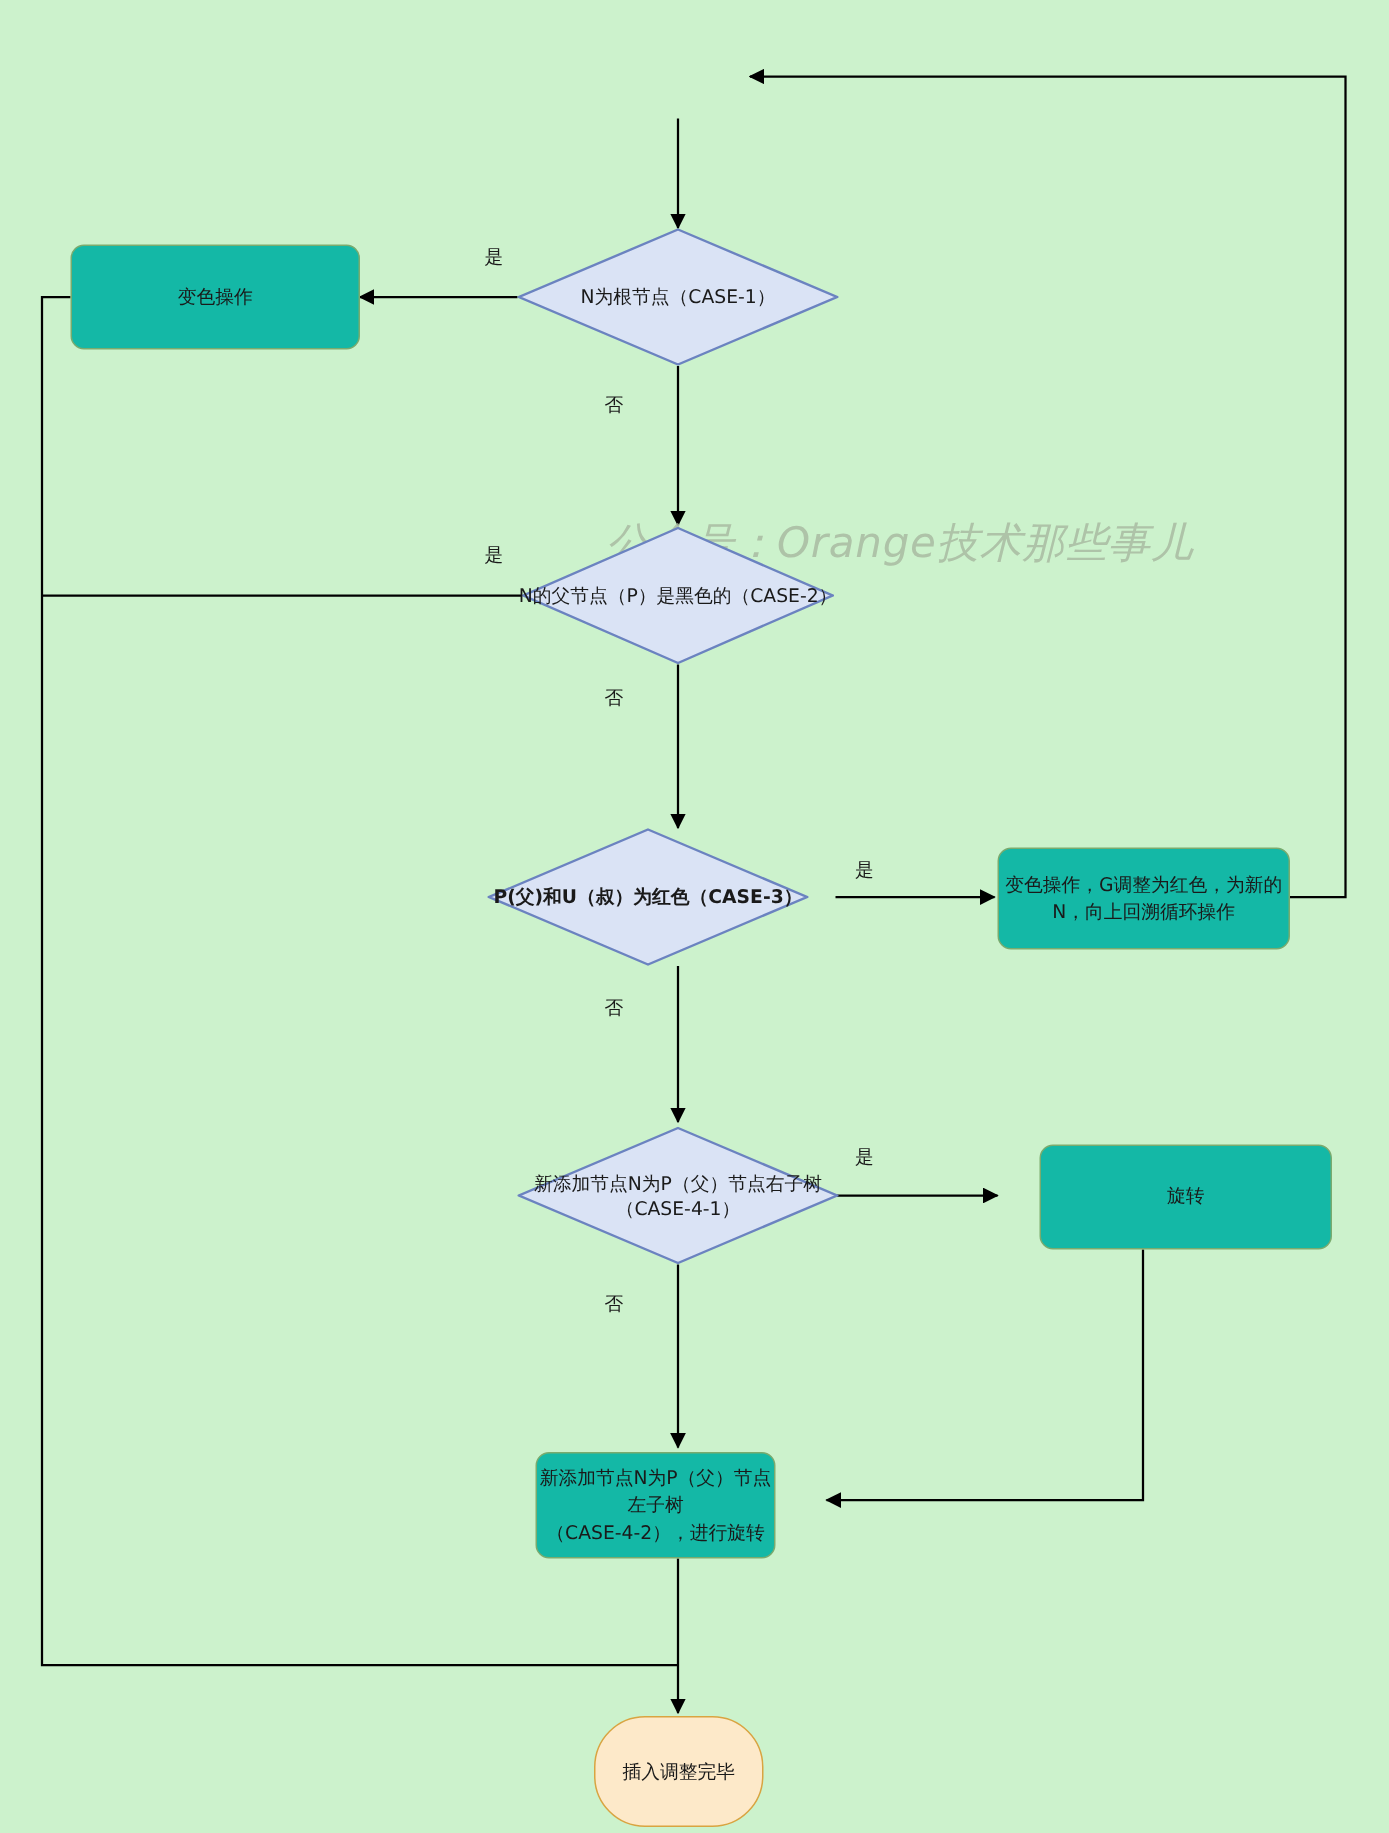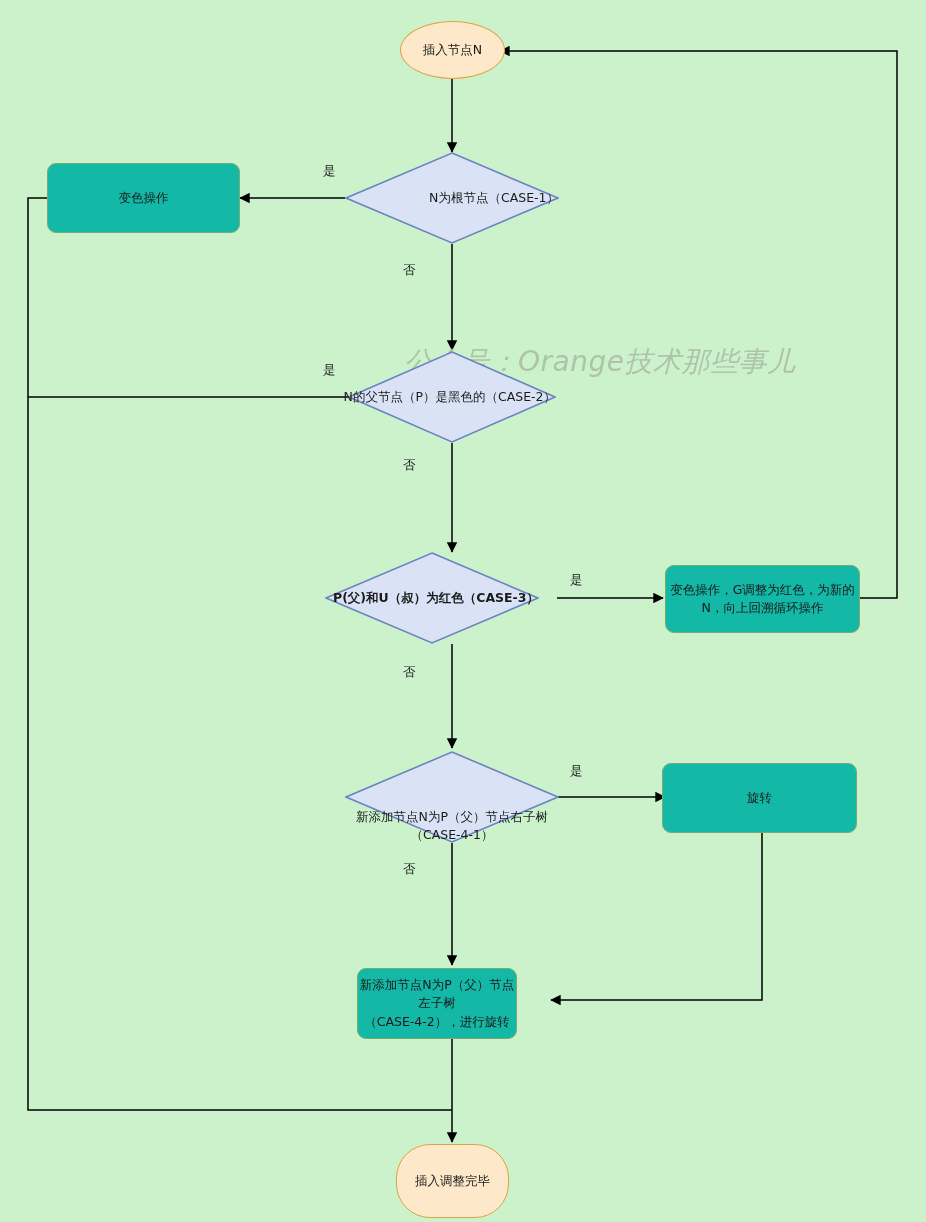--- a/index.html
+++ b/index.html
@@ -46,21 +46,20 @@
   
   .process {
     background: #14b8a6;
     border: 1.6px solid #7aab6e;
     border-radius: 9px;
   }
   
   .decision {
     background: transparent;
     border: none;
-    justify-content: flex-end;
   }
   .decision .dlabel {
     position: relative;
     z-index: 2;
     white-space: nowrap;
     color: #1a1a1a;
     font-size: 12.5px;
     line-height: 1.4;
     pointer-events: none;
   }
@@ -127,23 +126,20 @@
       <path d="M 452 843 L 452 965" marker-end="url(#arrow)"></path>
 
       <path d="M 762 833 L 762 1000 L 551 1000" marker-end="url(#arrow)"></path>
 
       <path d="M 452 1039 L 452 1142" marker-end="url(#arrow)"></path>
     </g>
   </svg>
 
   <div id="watermark">公众号：Orange技术那些事儿</div>
 
-  <div class="node terminator" style="left:400px; top:21px; width:105px; height:58px;">
-    <span>插入节点N</span>
-  </div>
 
   <div class="node decision" style="left:345px; top:152px; width:214px; height:92px;">
     <svg class="dshape" viewBox="0 0 214 92" preserveAspectRatio="none">
       <polygon points="107,1 213,46 107,91 1,46" fill="#dae3f5" stroke="#6b83c0" stroke-width="1.6"></polygon>
     </svg>
     <span class="dlabel">N为根节点（CASE-1）</span>
   </div>
 
   <div class="node process" style="left:47px; top:163px; width:193px; height:70px;">
     <span>变色操作</span>
@@ -169,21 +165,21 @@
   </div>
 
   <div class="node decision" style="left:345px; top:751px; width:214px; height:92px; flex-direction:column;">
     <svg class="dshape" viewBox="0 0 214 92" preserveAspectRatio="none">
       <polygon points="107,1 213,46 107,91 1,46" fill="#dae3f5" stroke="#6b83c0" stroke-width="1.6"></polygon>
     </svg>
     <span class="dlabel">新添加节点N为P（父）节点右子树</span>
     <span class="dlabel">（CASE-4-1）</span>
   </div>
 
-  <div class="node process" style="left:662px; top:763px; width:195px; height:70px;">
+  <div class="node process" style="left:693px; top:763px; width:195px; height:70px;font-family:Liberation Mono, monospace;">
     <span>旋转</span>
   </div>
 
   <div class="node process" style="left:357px; top:968px; width:160px; height:71px; flex-direction:column;">
     <span>新添加节点N为P（父）节点左子树</span>
     <span>（CASE-4-2），进行旋转</span>
   </div>
 
   <div class="node terminator stadium" style="left:396px; top:1144px; width:113px; height:74px;">
     <span>插入调整完毕</span>

